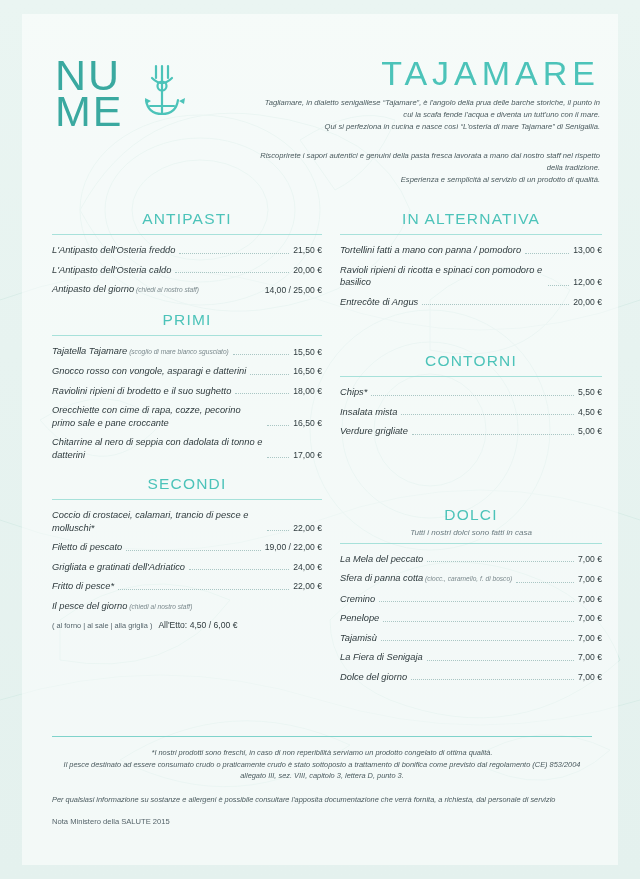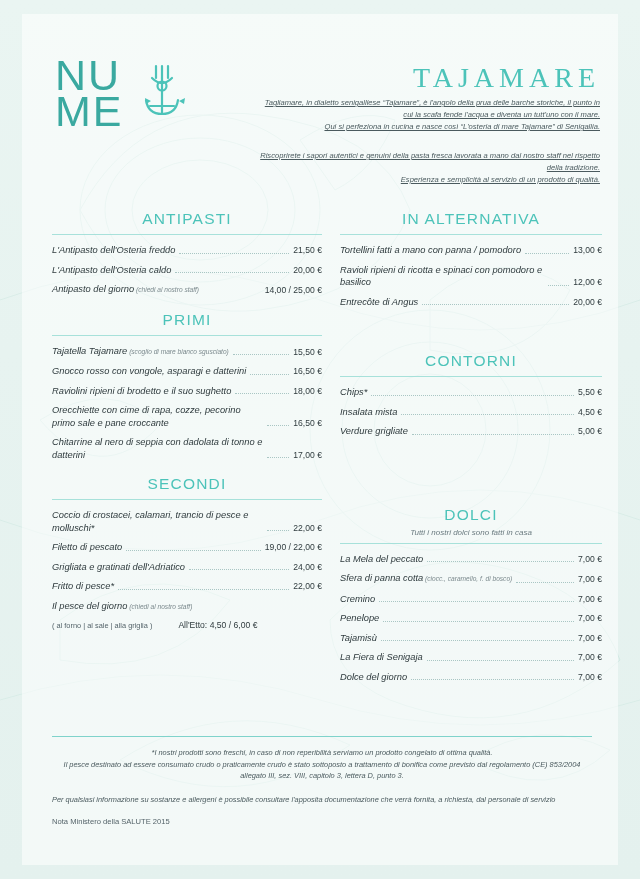--- a/index.html
+++ b/index.html
@@ -32,29 +32,29 @@
     position: absolute; left: 0; top: 0; width: 596px; height: 185px;
   }
   .menu-word {
     position: absolute; left: 33px; top: 43px;
     font-size: 43px; line-height: 36px; letter-spacing: 2px;
     color: #3aa9a0; font-weight: 400;
   }
   .menu-word span { display: block; }
   .fork-anchor { position: absolute; left: 120px; top: 48px; }
   .brand {
-    position: absolute; right: 18px; top: 48px;
-    font-size: 28px; letter-spacing: 5px; color: #4cc3b9; font-weight: 400; font-family: Liberation Serif, serif;
+    position: absolute; right: 18px; top: 40px;
+    font-size: 34px; letter-spacing: 5px; color: #4cc3b9; font-weight: 400;
   }
   .intro {
     position: absolute; right: 18px; top: 83px; width: 340px;
     text-align: right; font-size: 7.6px; line-height: 12px;
     color: #4a5a5e; font-style: italic;
   }
-  .intro p { margin-bottom: 0; text-decoration: underline; }
+  .intro p { margin-bottom: 0; }
   .intro p.gap { margin-top: 17px; }
 
   
   .col-left { position: absolute; left: 30px; top: 196px; width: 270px; }
   .col-right { position: absolute; left: 318px; top: 196px; width: 262px; }
 
   .sec-title {
     text-align: center; color: #4cc3b9; font-size: 15.5px;
     letter-spacing: 1.2px; margin-bottom: 4px;
   }
@@ -76,21 +76,21 @@
   .item .nm .small {
     font-size: 6.6px; color: #7b898d;
   }
   .item .dots {
     flex: 1 1 auto; border-bottom: 1px dotted #a9c6c4;
     margin: 0 4px 3px 4px; min-width: 10px; height: 8px;
   }
   .item .pr { flex: 0 0 auto; font-size: 8.6px; color: #2f3b3e; white-space: nowrap; }
   .item.nodots .dots { border-bottom: none; }
   .alforno {
-    display:flex; align-items: baseline; gap: 26px;
+    display:flex; align-items: baseline; gap: 6px;
     font-size: 7.4px; color: #55646a; margin-top: 0;
   }
   .alforno .right { font-size: 8.6px; color: #2f3b3e; }
 
   
   .footer {
     position: absolute; left: 30px; top: 722px; width: 540px;
   }
   .footer .hr { height: 1px; background: #7fd3cb; margin-bottom: 10px; }
   .footer .small-it {

